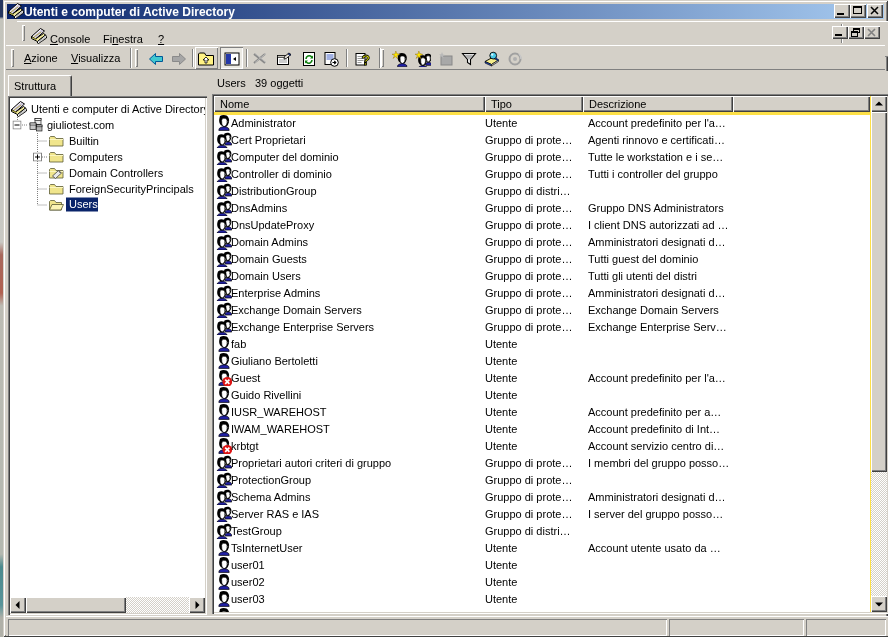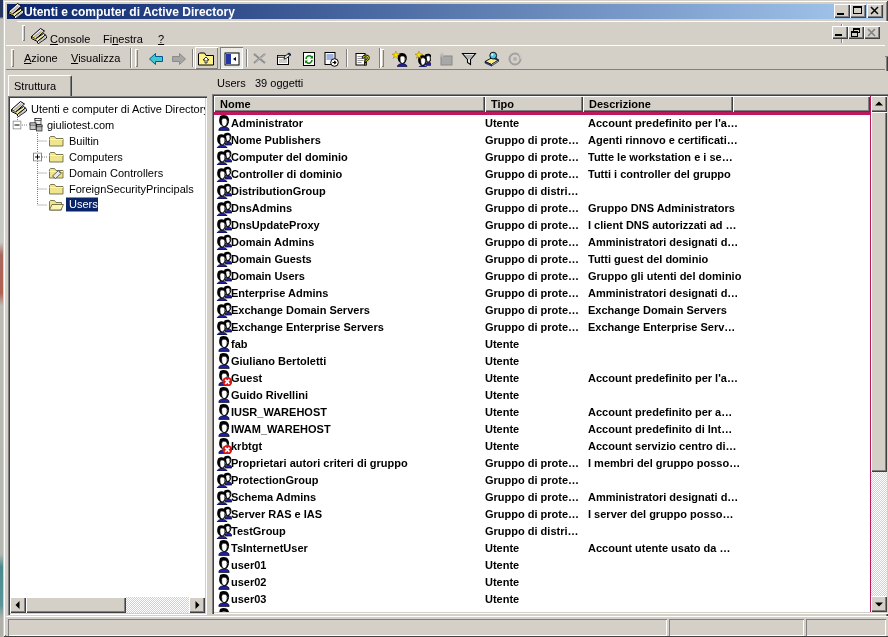--- a/index.html
+++ b/index.html
@@ -29,22 +29,22 @@
 
 #tabband { position:absolute; left:3px; top:71px; width:882px; height:25px; background:#D4D0C8; }
 #tab1 { position:absolute; left:2px; top:4px; width:64px; height:21px; background:#D4D0C8;
   border-left:1px solid #fff; border-top:1px solid #fff; border-right:1px solid #404040;
   box-shadow: inset -1px 0 0 #808080; border-top-right-radius:2px;
   text-align:left; padding:4px 7px 0 5px; }
 
 #leftpanel { position:absolute; left:5px; top:96px; width:199px; height:519px; background:#fff;
   box-shadow: inset 1px 1px 0 #808080, inset 2px 2px 0 #404040, inset -1px -1px 0 #fff, inset -2px -2px 0 #D4D0C8; }
 #treewrap { position:absolute; left:2px; top:2px; width:195px; height:498px; overflow:hidden; background:#fff; }
-#rightpanel { position:absolute; left:209px; top:94px; width:677px; height:520px; background:#be185d;
-  box-shadow: inset 1px 1px 0 #808080, inset 2px 2px 0 #404040, inset -1px -1px 0 #fff, inset -2px -2px 0 #D4D0C8; font-weight: bold; }
+#rightpanel { position:absolute; left:209px; top:94px; width:677px; height:520px; background:#fde047;
+  box-shadow: inset 1px 1px 0 #808080, inset 2px 2px 0 #404040, inset -1px -1px 0 #fff, inset -2px -2px 0 #D4D0C8; }
 #rphead { position:absolute; left:209px; top:74px; width:677px; height:18px; background:#D4D0C8; }
 
 .colhdr { position:absolute; top:2px; height:16px; background:#D4D0C8; padding:2px 0 0 6px;
   box-shadow: inset 1px 1px 0 #fff, inset -1px -1px 0 #404040, inset -2px -2px 0 #808080; }
 
 .row { position:absolute; left:2px; height:17px; width:656px; background:#fff; }
 .row .nm { position:absolute; left:17px; top:2px; }
 .row .tp { position:absolute; left:271px; top:2px; }
 .row .ds { position:absolute; left:374px; top:2px; }
 .row svg.ric { position:absolute; left:2px; top:0px; }
@@ -223,21 +223,21 @@
             <use href="#user16"></use>
           </svg>
           <span class="nm">Administrator</span>
           <span class="tp">Utente</span>
           <span class="ds">Account predefinito per l'a…</span>
         </div>
         <div class="row" style="top: 20px;">
           <svg class="ric" width="16" height="16" viewBox="0 0 16 16">
             <use href="#group16"></use>
           </svg>
-          <span class="nm">Nome Publishers</span>
+          <span class="nm">Cert Proprietari</span>
           <span class="tp">Gruppo di prote…</span>
           <span class="ds">Agenti rinnovo e certificati…</span>
         </div>
         <div class="row" style="top: 37px;">
           <svg class="ric" width="16" height="16" viewBox="0 0 16 16">
             <use href="#group16"></use>
           </svg>
           <span class="nm">Computer del dominio</span>
           <span class="tp">Gruppo di prote…</span>
           <span class="ds">Tutte le workstation e i se…</span>
@@ -289,21 +289,21 @@
           <span class="nm">Domain Guests</span>
           <span class="tp">Gruppo di prote…</span>
           <span class="ds">Tutti guest del dominio</span>
         </div>
         <div class="row" style="top: 156px;">
           <svg class="ric" width="16" height="16" viewBox="0 0 16 16">
             <use href="#group16"></use>
           </svg>
           <span class="nm">Domain Users</span>
           <span class="tp">Gruppo di prote…</span>
-          <span class="ds">Gruppo gli utenti del dominio</span>
+          <span class="ds">Tutti gli utenti del distri</span>
         </div>
         <div class="row" style="top: 173px;">
           <svg class="ric" width="16" height="16" viewBox="0 0 16 16">
             <use href="#group16"></use>
           </svg>
           <span class="nm">Enterprise Admins</span>
           <span class="tp">Gruppo di prote…</span>
           <span class="ds">Amministratori designati d…</span>
         </div>
         <div class="row" style="top: 190px;">

